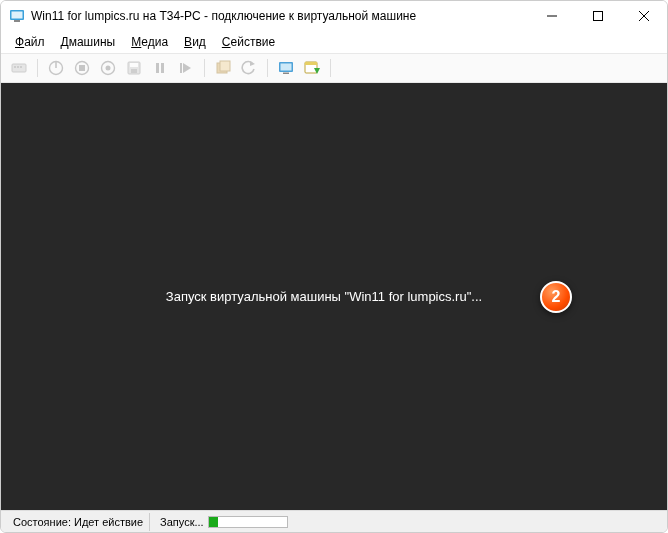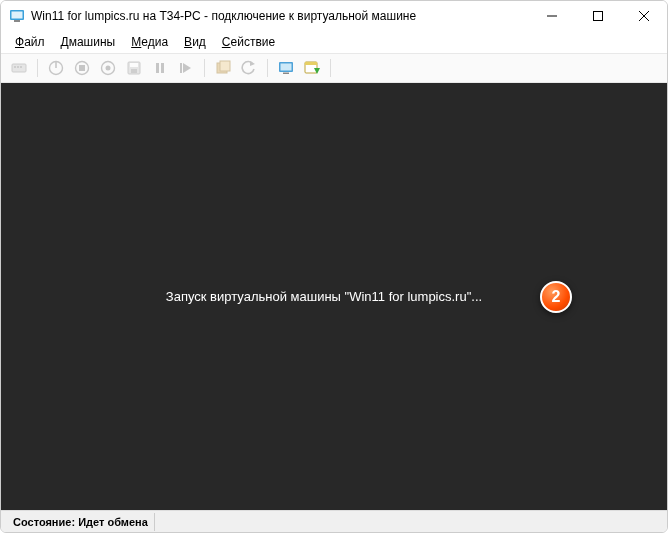--- a/index.html
+++ b/index.html
@@ -112,21 +112,20 @@
   
   .statusbar {
     height: 22px;
     display: flex;
     align-items: center;
     padding: 0 6px;
     font-size: 11px;
     background: #f0f0f0;
     border-top: 1px solid #ddd;
     gap: 4px;
-    font-weight: bold;
   }
   .statusbar .cell {
     padding: 0 6px;
     border-right: 1px solid #ccc;
     height: 18px;
     display: flex; align-items: center;
   }
   .statusbar .noborder { border-right: none; }
   .statusbar .progress {
     width: 80px; height: 12px;
@@ -258,15 +257,21 @@
 </div>
 
 <div class="viewport">
   <div class="msg">Запуск виртуальной машины "Win11 for lumpics.ru"...</div>
   <div class="callout-2">2</div>
 </div>
 
 <div class="statusbar">
   <div class="cell">
     <span>Состояние:</span>&nbsp;
-    <span>Идет обмена</span>
+    <span>Идет ействие</span>
+  </div>
+  <div class="cell noborder">
+    <span>Запуск...</span>
+    <span class="progress">
+      <span class="fill"></span>
+    </span>
   </div>
 </div>
 
 </body></html>

